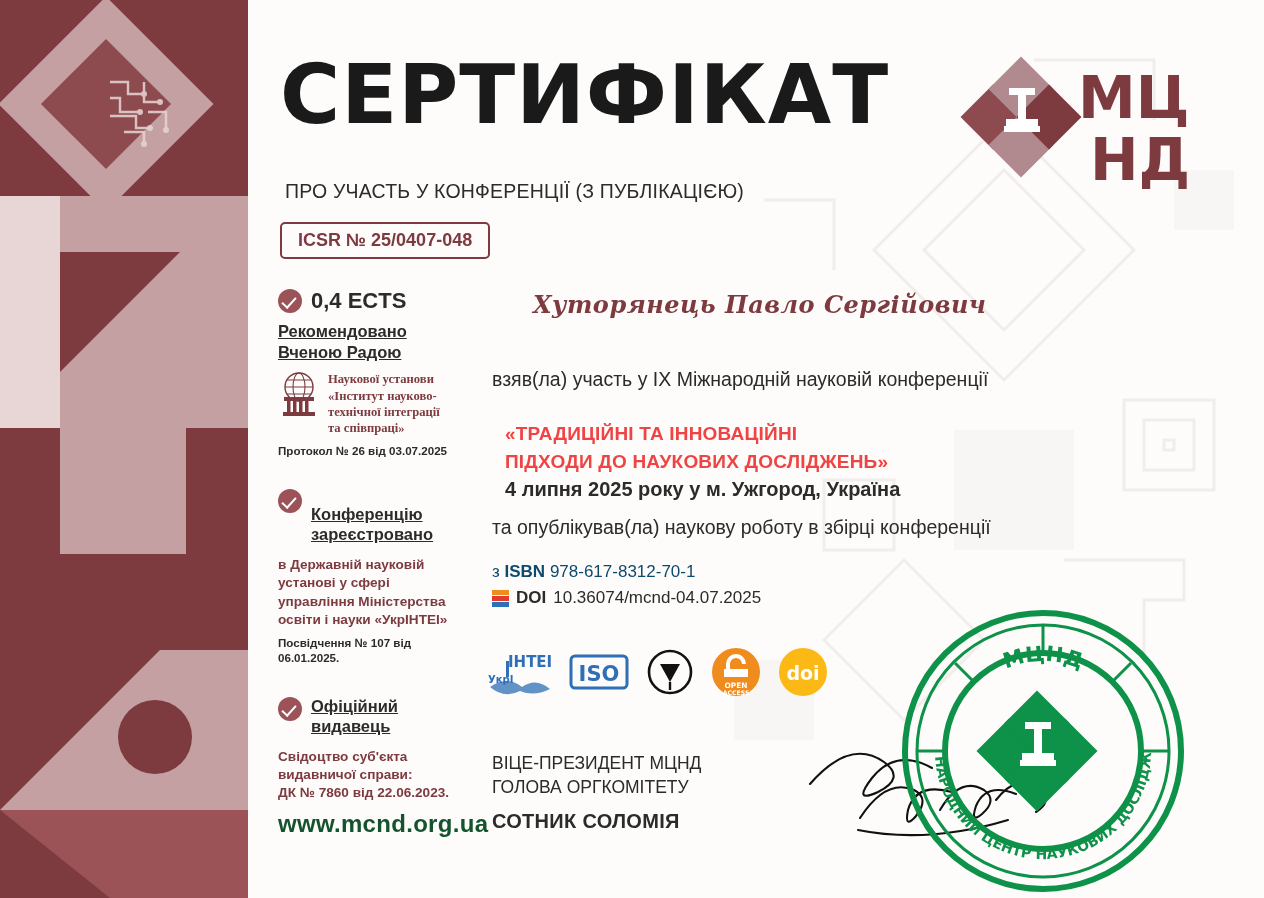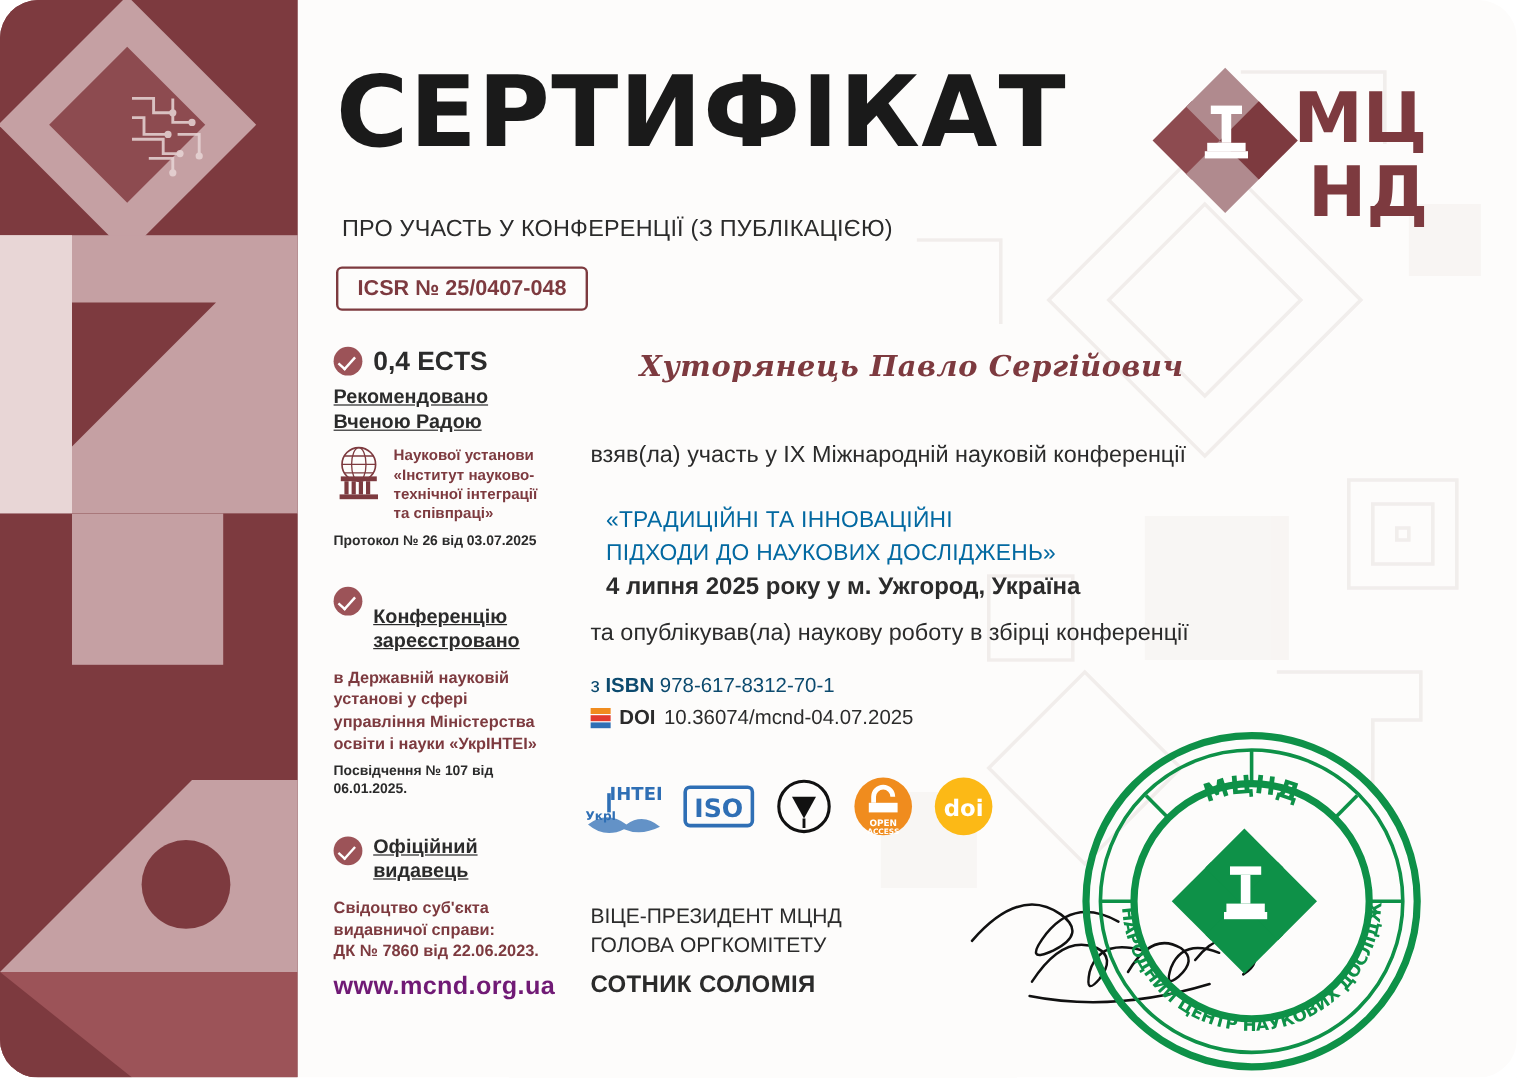--- a/index.html
+++ b/index.html
@@ -8,21 +8,20 @@
     width: 1264px; height: 898px;
     background: #ffffff;
     font-family: "Liberation Sans", sans-serif;
     overflow: hidden;
   }
   .cert {
     position: relative;
     width: 1264px; height: 898px;
     background: #fdfcfb;
     overflow: hidden;
-    border-radius: 32px;
   }
 
   
   .left-band {
     position: absolute; left: 0; top: 0;
     width: 248px; height: 898px;
     background: #7d3a3f;
     overflow: hidden;
   }
   .lb-square-top {
@@ -143,44 +142,44 @@
     width: 6px; height: 12px;
     border: solid #ffffff; border-width: 0 2.6px 2.6px 0;
     transform: rotate(42deg);
   }
   .ects { font-size: 22px; font-weight: 700; color: #2b2b2b; }
   .blk-bold { font-size: 16.5px; font-weight: 700; color: #2b2b2b; line-height: 1.25; margin-top: 7px; text-decoration: underline; }
   .blk-small { font-size: 12.6px; font-weight: 700; color: #7d3a3f; line-height: 1.3; }
   .blk-plain { font-size: 13.6px; font-weight: 700; color: #7d3a3f; line-height: 1.35; }
   .blk-tiny { font-size: 11.6px; font-weight: 700; color: #2b2b2b; line-height: 1.3; margin-top: 6px; }
 
-  .inst-row { display: flex; gap: 8px; margin-top: 9px; }
+  .inst-row { display: flex; gap: 8px; margin-top: 9px; font-family: Liberation Serif, serif; }
   .inst-emblem { flex: 0 0 auto; width: 42px; height: 46px; }
 
   .site {
     position: absolute; left: 278px; top: 810px;
-    font-size: 21px; font-weight: 700; color: #701a75; letter-spacing: .3px;
+    font-size: 24px; font-weight: 700; color: #14532d; letter-spacing: .3px;
   }
 
   
   .recipient {
     position: absolute; left: 492px; top: 290px;
     font-size: 24px; color: #7d3a3f;
     font-family: "DejaVu Serif", serif;
     font-style: italic; font-weight: 700;
     letter-spacing: .5px;
     margin-left: 41px;
   }
   .line-part {
     position: absolute; left: 492px; top: 368px;
     font-size: 19.5px; color: #2b2b2b;
   }
   .conf-title {
     position: absolute; left: 505px; top: 420px;
-    font-size: 19px; font-weight: 400; color: #0369a1;
+    font-size: 19px; font-weight: 700; color: #ef4444;
     line-height: 1.45; letter-spacing: .2px;
   }
   .conf-date {
     position: absolute; left: 505px; top: 478px;
     font-size: 20px; font-weight: 700; color: #2b2b2b;
   }
   .pub-line {
     position: absolute; left: 492px; top: 516px;
     font-size: 19.5px; color: #2b2b2b; text-align: right;
   }

